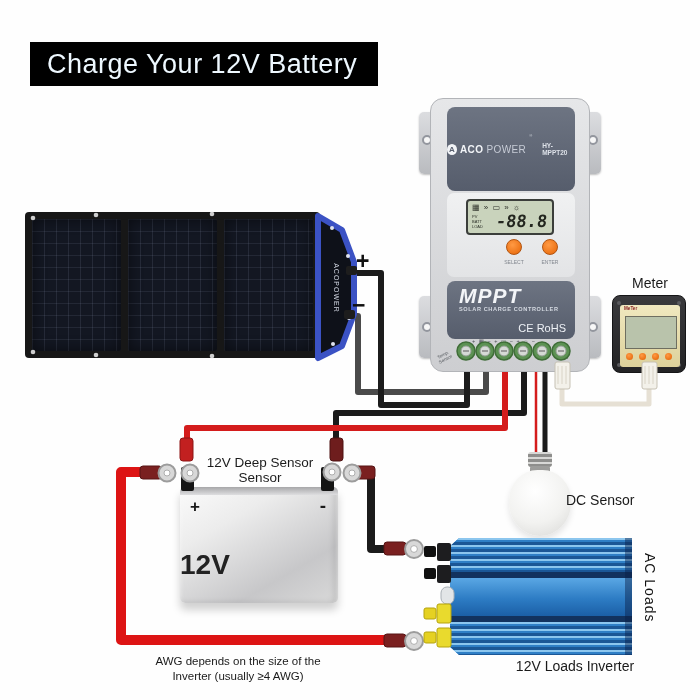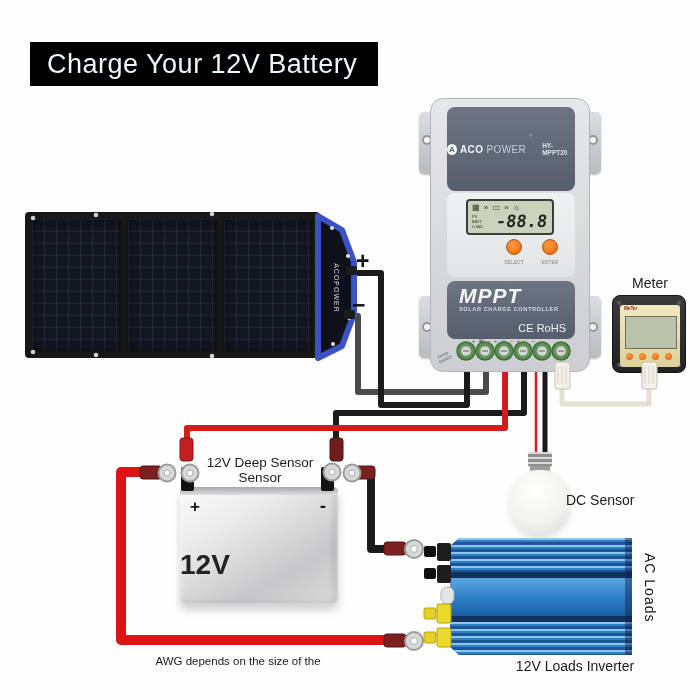--- a/index.html
+++ b/index.html
@@ -252,20 +252,21 @@
     <div class="mid"></div>
     <div class="strip" style="top:78px"></div>
     <div class="fins" style="top:84px;height:33px"></div>
     <div class="edge"></div>
   </div>
   <div class="abs" id="ac-label">AC Loads</div>
   <div class="abs" id="inv-label">12V Loads Inverter</div>
 
   <div class="abs" id="note">
     <div>AWG depends on the size of the</div>
+    <div>Inverter (usually ≥4 AWG)</div>
   </div>
 
   <svg class="layer" width="700" height="700" style="z-index:5">
 
     <rect x="346" y="266" width="11" height="9" rx="2" fill="#1d1d1d"></rect>
     <rect x="344" y="310" width="11" height="9" rx="2" fill="#1d1d1d"></rect>
 
     <g>
       <g>
           <circle cx="466" cy="351" r="9" fill="#5c9253" stroke="#3f6d38" stroke-width="1.5"></circle>

